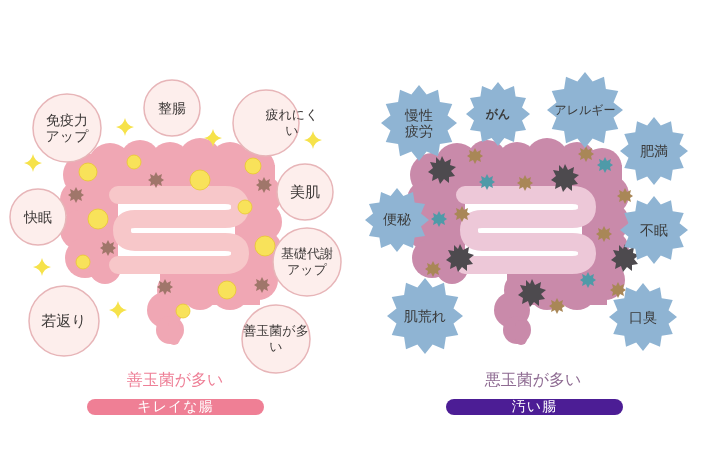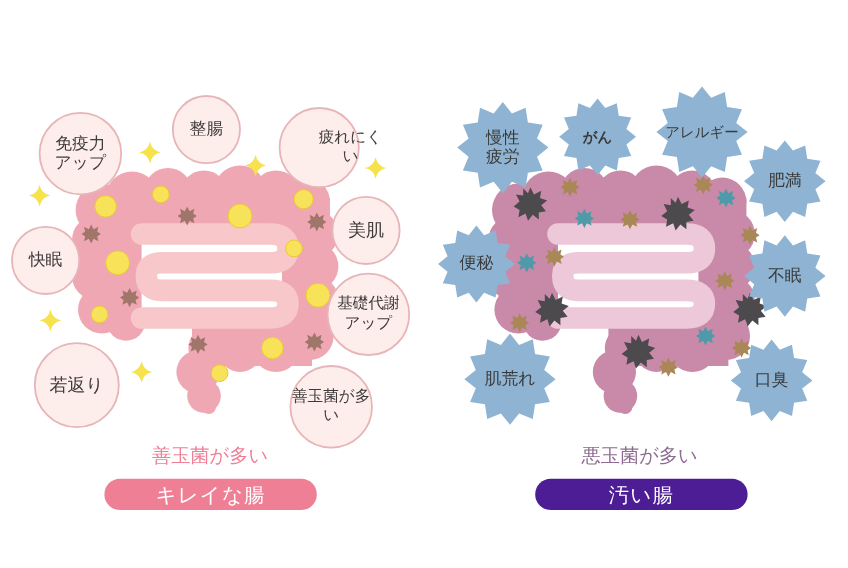--- a/index.html
+++ b/index.html
@@ -1,21 +1,21 @@
 <!DOCTYPE html>
 <html><head>
 <meta charset="utf-8">
 <style>
   html,body{margin:0;padding:0;background:#ffffff;}
   body{width:707px;height:473px;position:relative;overflow:hidden;font-family:"DejaVu Sans",sans-serif;}
   svg.scene{position:absolute;left:0;top:0;}
   .circle-label{position:absolute;display:flex;align-items:center;justify-content:center;text-align:center;color:#3e3a39;font-size:14px;line-height:16px;white-space:pre-line;}
   .star-label{position:absolute;display:flex;align-items:center;justify-content:center;text-align:right;color:#3a3a3a;font-size:14px;line-height:16px;white-space:pre-line;}
   .subtitle{position:absolute;font-size:16px;text-align:center;}
-  .pill{position:absolute;height:26px;border-radius:13px;color:#fff;font-size:17px;display:flex;align-items:center;justify-content:center;letter-spacing:1px;font-family:Liberation Serif, serif;}
+  .pill{position:absolute;height:16px;border-radius:13px;color:#fff;font-size:14px;display:flex;align-items:center;justify-content:center;letter-spacing:1px;font-family:Liberation Serif, serif;}
 </style>
 </head>
 <body>
 
 <svg class="scene" width="707" height="473" viewBox="0 0 707 473">
   <defs>
     <g id="intestine-shape">
 
       <g>
         <circle cx="85" cy="175" r="22"></circle>

